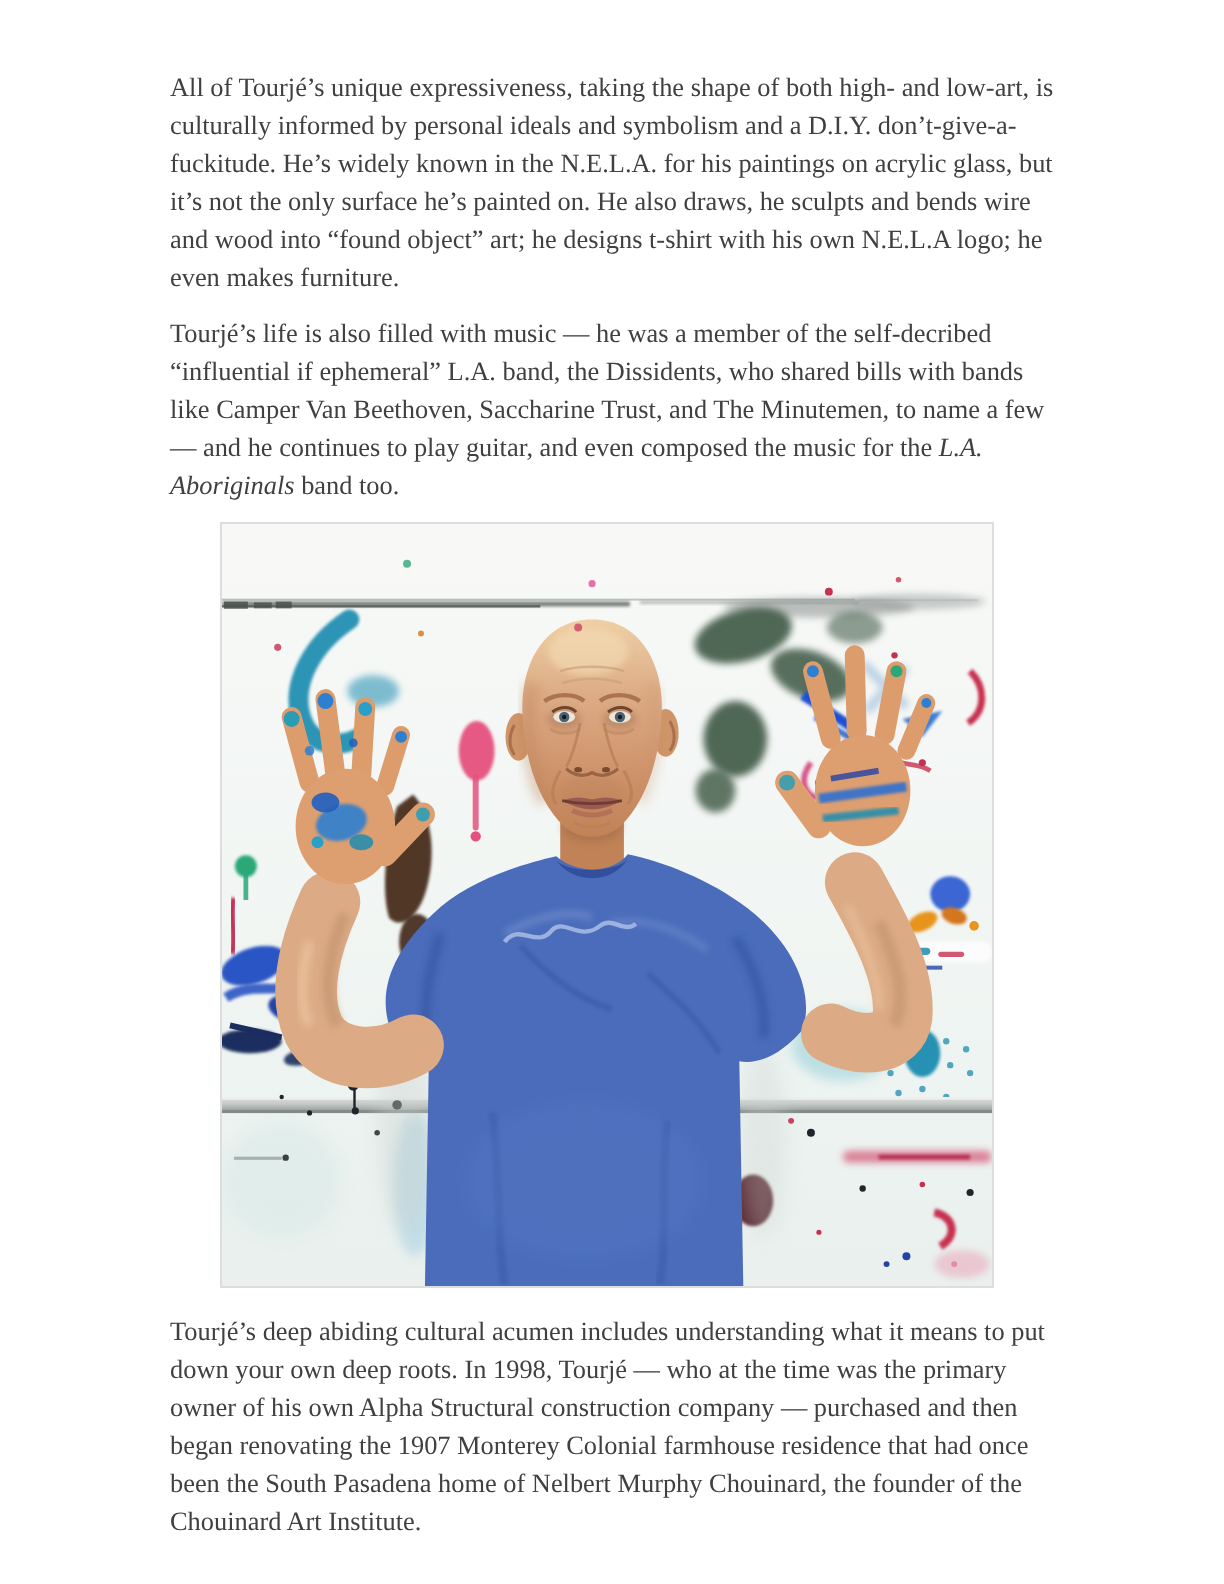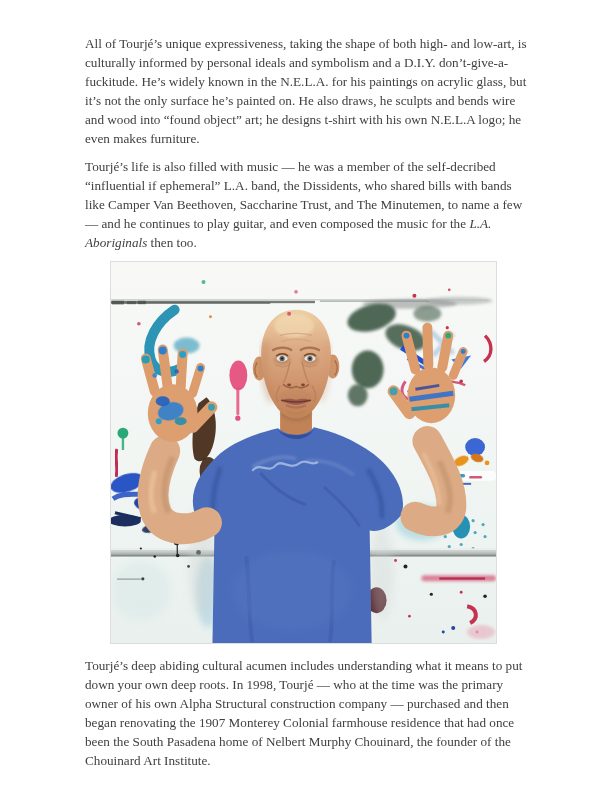--- a/index.html
+++ b/index.html
@@ -30,21 +30,21 @@
   .s-magenta{stroke:var(--magenta)}
 </style>
 </head>
 <body>
 
 <div class="page">
   <div class="content">
 
     <p>All of Tourjé’s unique expressiveness, taking the shape of both high- and low-art, is culturally informed by personal ideals and symbolism and a D.I.Y. don’t-give-a-fuckitude. He’s widely known in the N.E.L.A. for his paintings on acrylic glass, but it’s not the only surface he’s painted on. He also draws, he sculpts and bends wire and wood into “found object” art; he designs t-shirt with his own N.E.L.A logo; he even makes furniture.</p>
 
-    <p><span>Tourjé’s life is also filled with music — he was a member of the self-decribed “influential if ephemeral” L.A. band, the Dissidents, who shared bills with bands like Camper Van Beethoven, Saccharine Trust, and The Minutemen, to name a few — and he continues to play guitar, and even composed the music for the </span><i>L.A. Aboriginals</i><span> then too.</span></p>
+    <p><span>Tourjé’s life is also filled with music — he was a member of the self-decribed “influential if ephemeral” L.A. band, the Dissidents, who shared bills with bands like Camper Van Beethoven, Saccharine Trust, and The Minutemen, to name a few — and he continues to play guitar, and even composed the music for the </span><i>L.A. Aboriginals</i><span> band too.</span></p>
 
     <figure class="photo" role="img" aria-label="Bald man in a blue t-shirt facing the camera with both paint-covered hands raised, palms forward, standing in front of a white studio wall splattered with teal, blue, pink, red, green and orange paint; a metal rail runs across the wall behind him">
       <svg viewBox="0 0 387 383" preserveAspectRatio="none">
         <defs>
           <linearGradient id="wallG" x1="0" y1="0" x2="0" y2="1">
             <stop offset="0" stop-color="#f8f9f7"></stop>
               <stop offset="0.3" stop-color="#f4f7f5"></stop>
             <stop offset="0.7" stop-color="#eef4f1"></stop>
               <stop offset="1" stop-color="#e9f0ed"></stop>
           </linearGradient>

